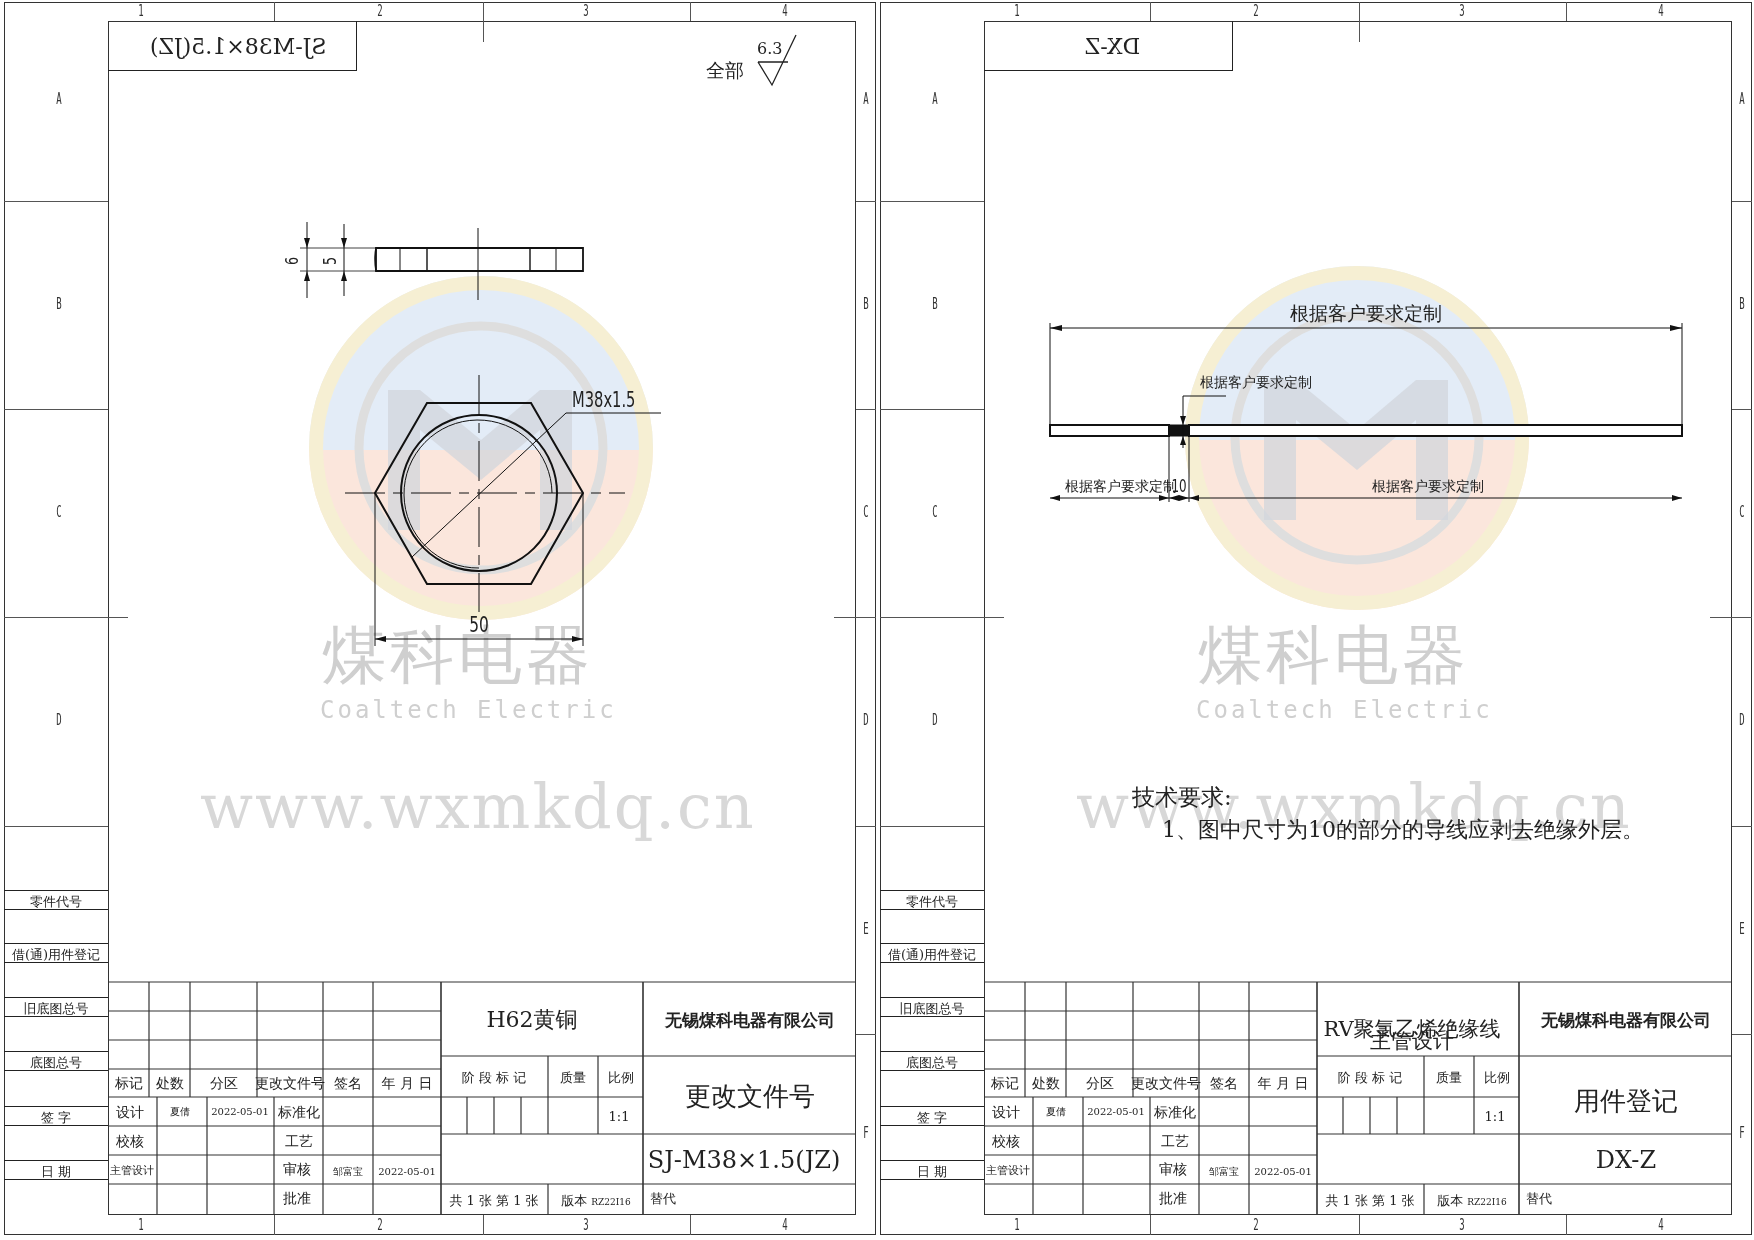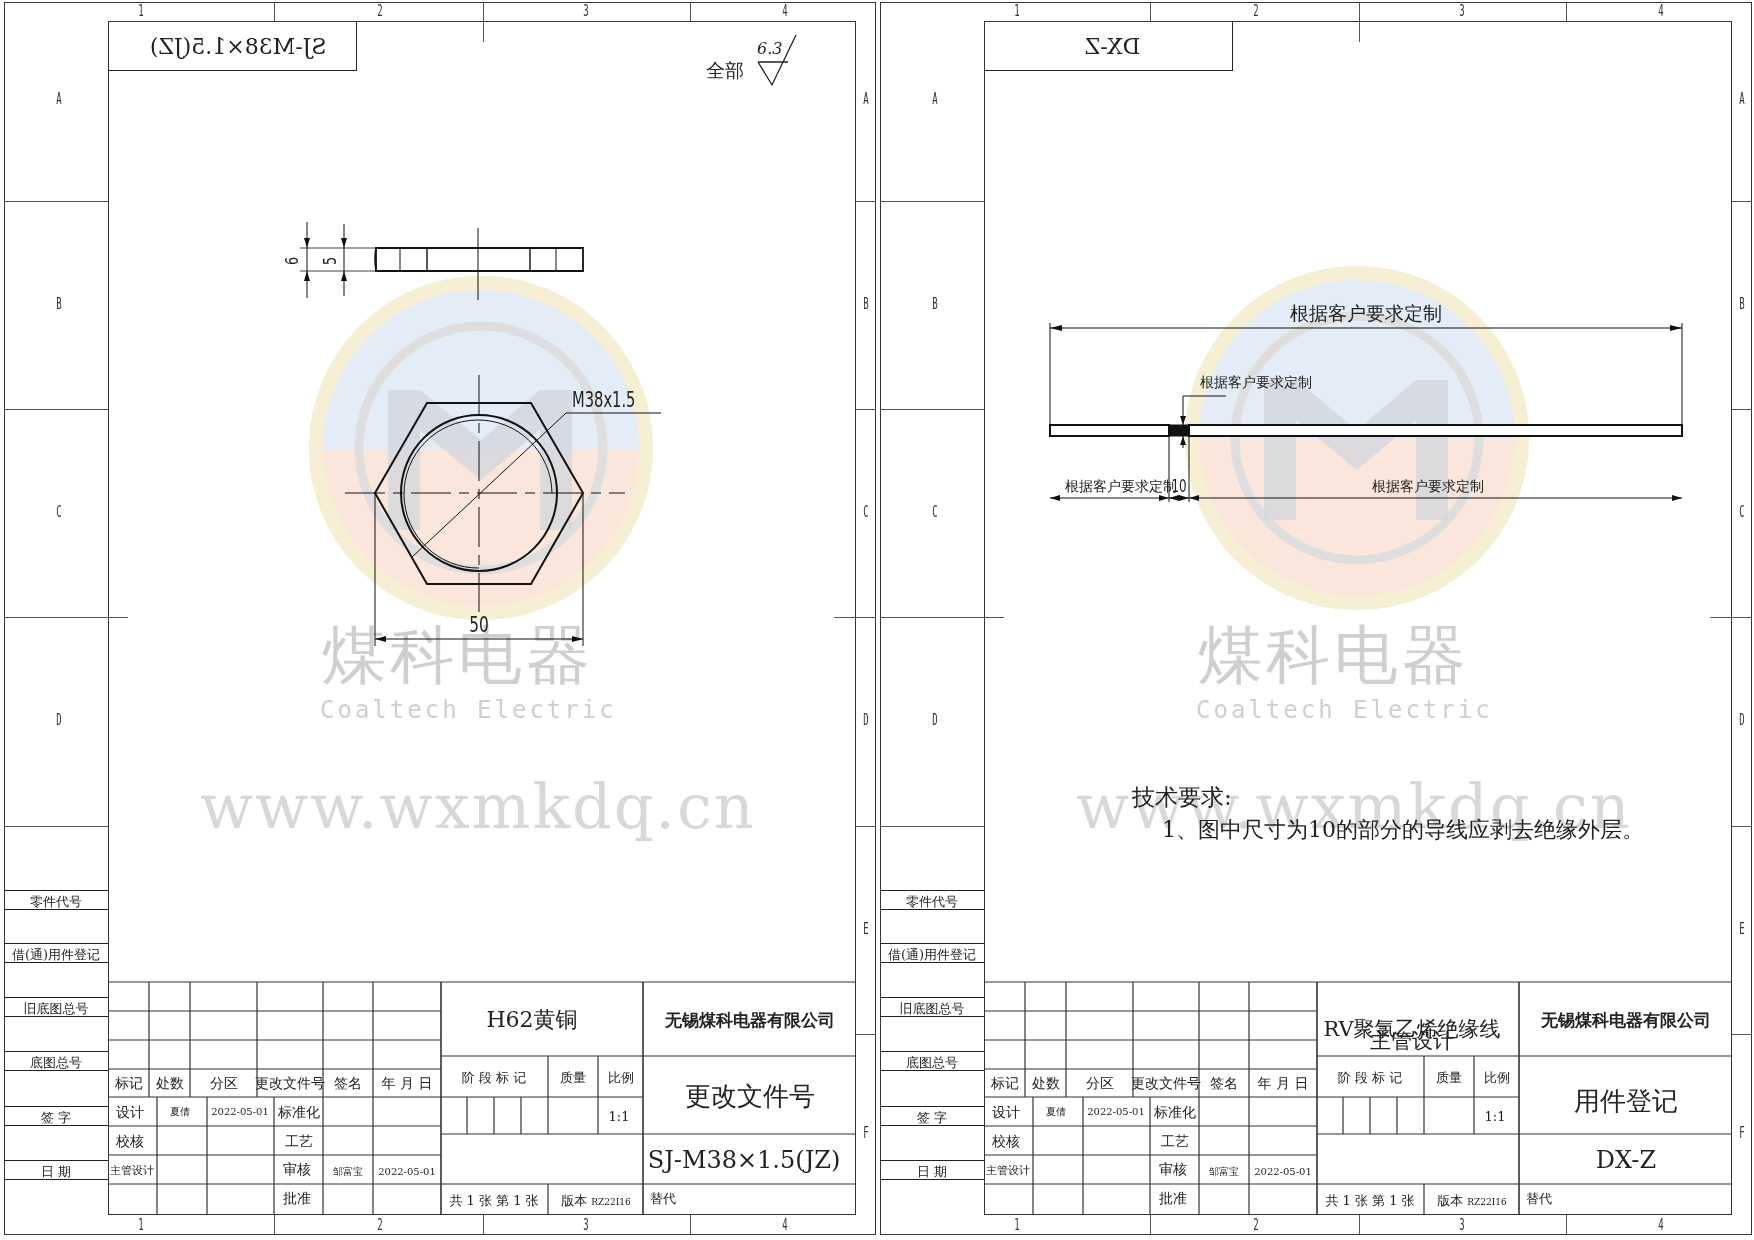--- a/index.html
+++ b/index.html
@@ -79,21 +79,21 @@
   <span class="tb" style="left:56px;top:954px;font-size:13px;">借(通)用件登记</span>
   <span class="tb" style="left:56px;top:1008px;font-size:13px;">旧底图总号</span>
   <span class="tb" style="left:56px;top:1062px;font-size:13px;">底图总号</span>
   <span class="tb" style="left:56px;top:1117px;font-size:13px;">签 字</span>
   <span class="tb" style="left:56px;top:1171px;font-size:13px;">日 期</span>
 
   <div class="box" style="left:108px;top:21px;width:249px;height:50px;border-width:0 1.5px 1.5px 0;"></div>
   <span class="mtxt" style="left:150px;top:36px;font-size:22px;transform:rotate(180deg) scaleY(-1);">SJ-M38×1.5(JZ)</span>
 
   <span class="mtxt" style="left:706px;top:61px;font-size:19px;">全部</span>
-  <span class="mtxt" style="left:757px;top:41px;font-size:16px;font-style:italic;">6.3</span>
+  <span class="mtxt" style="left:757px;top:41px;font-size:16px;">6.3</span>
   <svg width="876" height="120">
     <path d="M758 62 L788 62 M758 62 L772 85 L796 35" stroke="#222" stroke-width="1.3" fill="none"></path>
   </svg>
 
   <svg width="876" height="1240">
     <defs>
       <clipPath id="wmclipL">
           <circle cx="481" cy="448" r="172"></circle>
         </clipPath>
     </defs>

